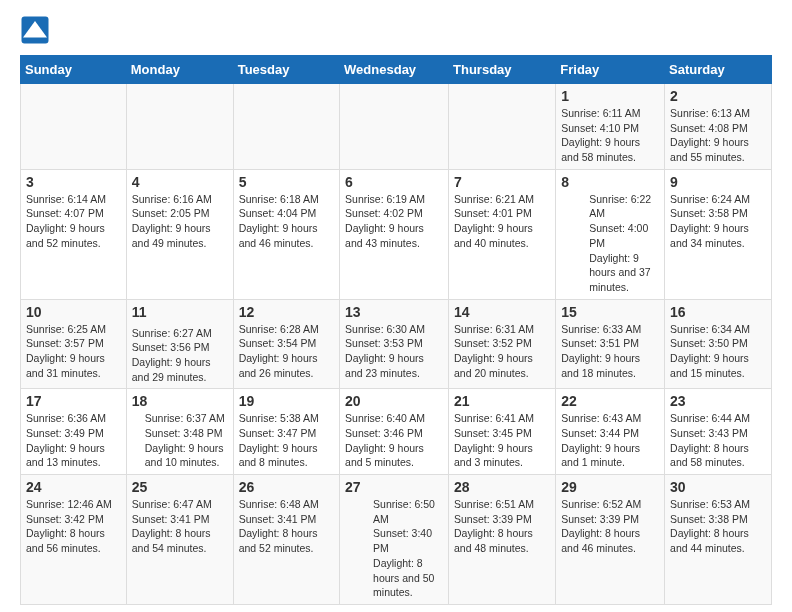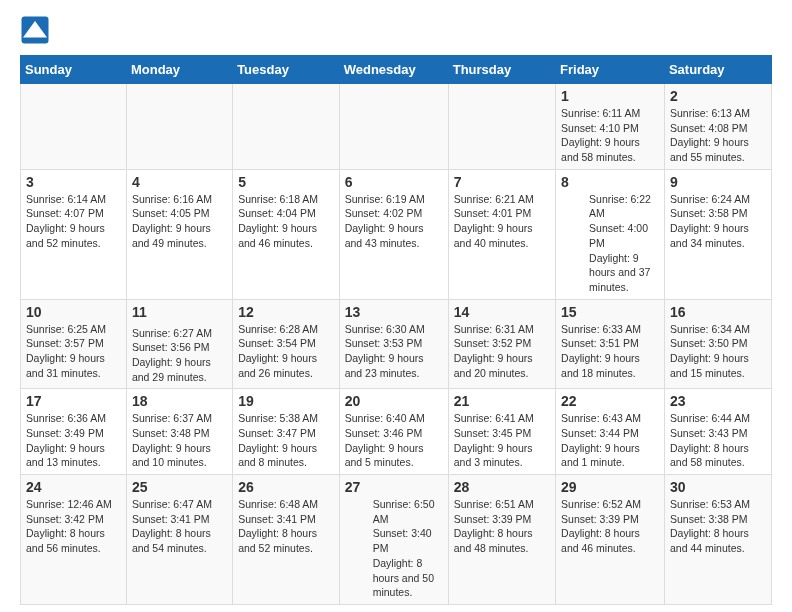--- a/index.html
+++ b/index.html
@@ -79,21 +79,21 @@
         <tr>
           <td>
             <span class="day-num">3</span>
             <div class="day-info" style="white-space: pre-line;">Sunrise: 6:14 AM
 Sunset: 4:07 PM
 Daylight: 9 hours and 52 minutes.</div>
           </td>
           <td>
             <span class="day-num">4</span>
             <div class="day-info" style="white-space: pre-line;">Sunrise: 6:16 AM
-Sunset: 4:05 PM
+Sunset: 2:05 PM
 Daylight: 9 hours and 49 minutes.</div>
           </td>
           <td>
             <span class="day-num">5</span>
             <div class="day-info" style="white-space: pre-line;">Sunrise: 6:18 AM
 Sunset: 4:04 PM
 Daylight: 9 hours and 46 minutes.</div>
           </td>
           <td>
             <span class="day-num">6</span>
@@ -166,21 +166,21 @@
         </tr>
         <tr>
           <td>
             <span class="day-num">17</span>
             <div class="day-info" style="white-space: pre-line;">Sunrise: 6:36 AM
 Sunset: 3:49 PM
 Daylight: 9 hours and 13 minutes.</div>
           </td>
           <td>
             <span class="day-num">18</span>
-            <div class="day-info" style="white-space: pre-line;">Sunrise: 6:37 AM
+            <div class="day-info" style="white-space: pre-line; margin-left: 13px;">Sunrise: 6:37 AM
 Sunset: 3:48 PM
 Daylight: 9 hours and 10 minutes.</div>
           </td>
           <td>
             <span class="day-num">19</span>
             <div class="day-info" style="white-space: pre-line;">Sunrise: 5:38 AM
 Sunset: 3:47 PM
 Daylight: 9 hours and 8 minutes.</div>
           </td>
           <td>

